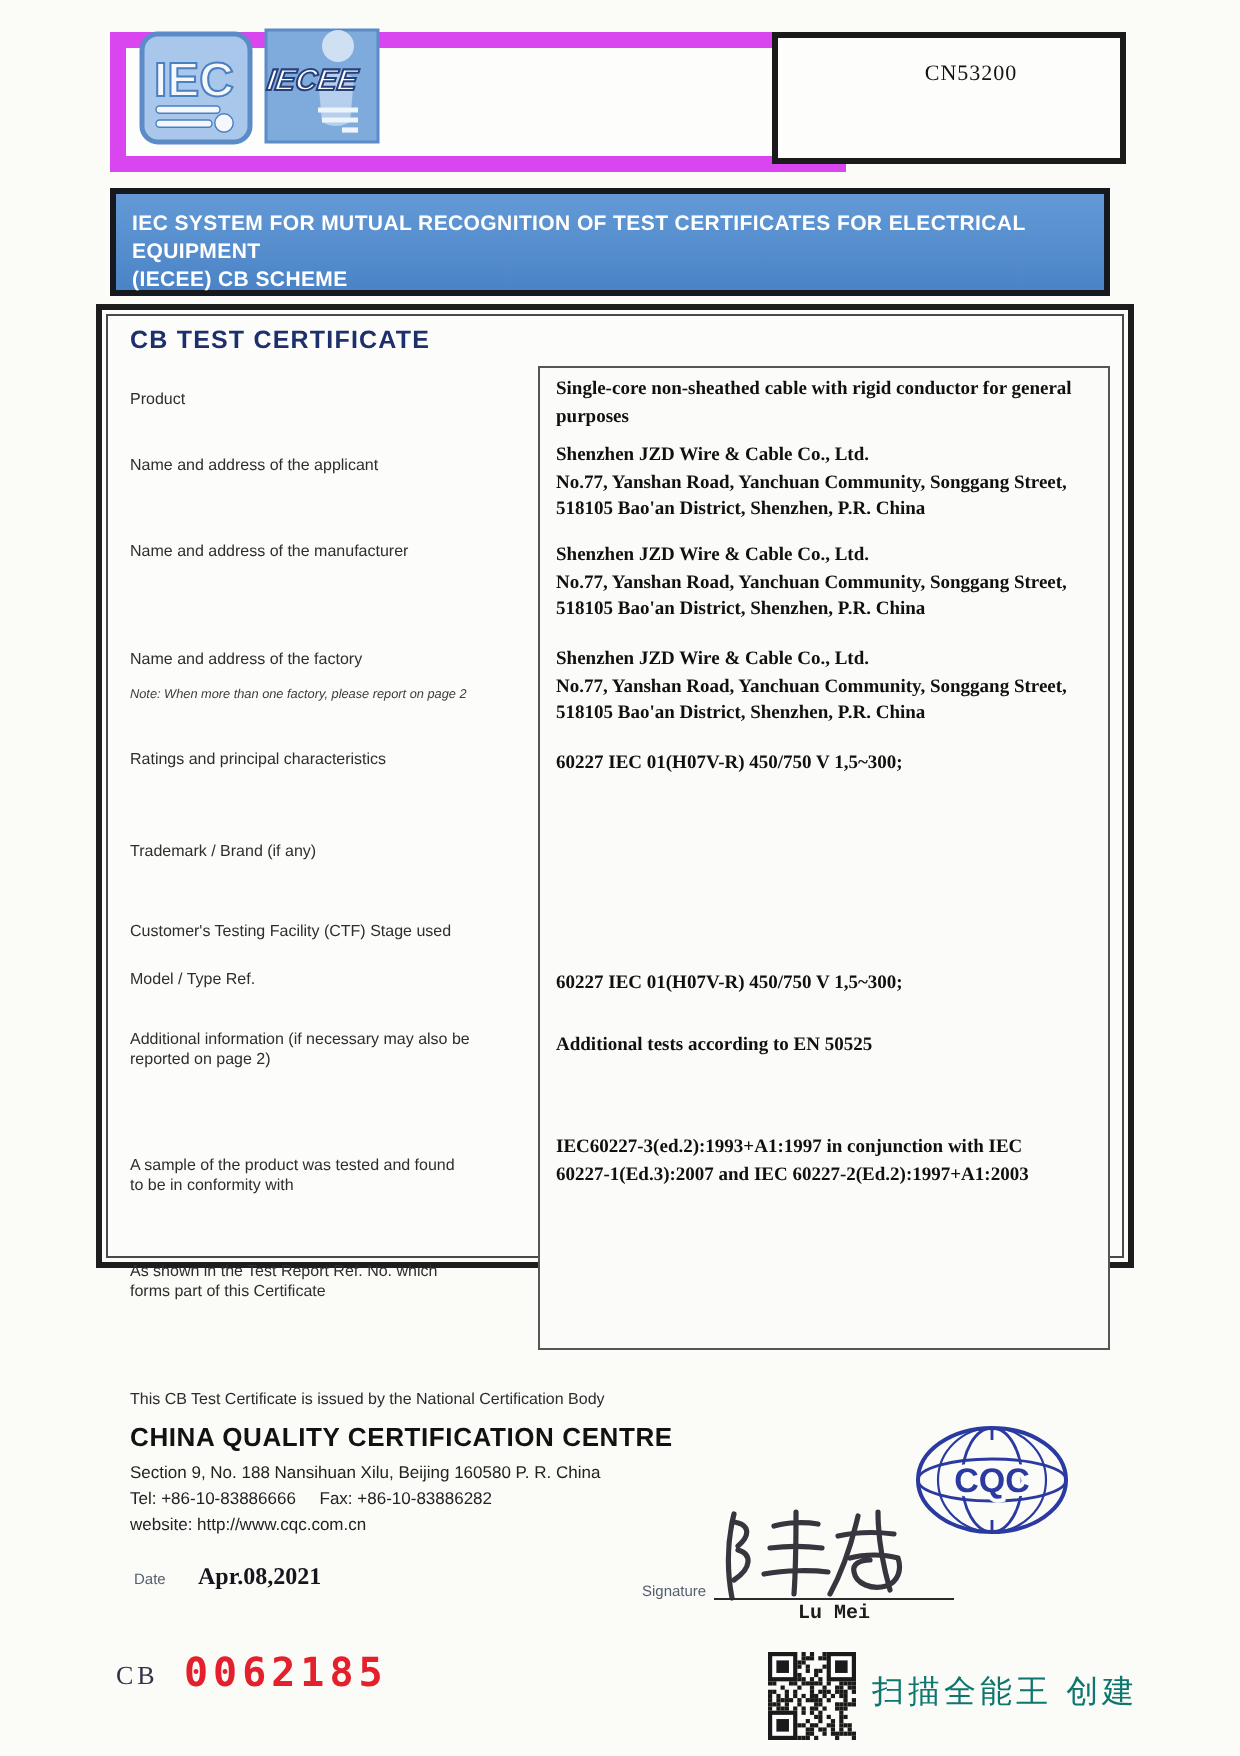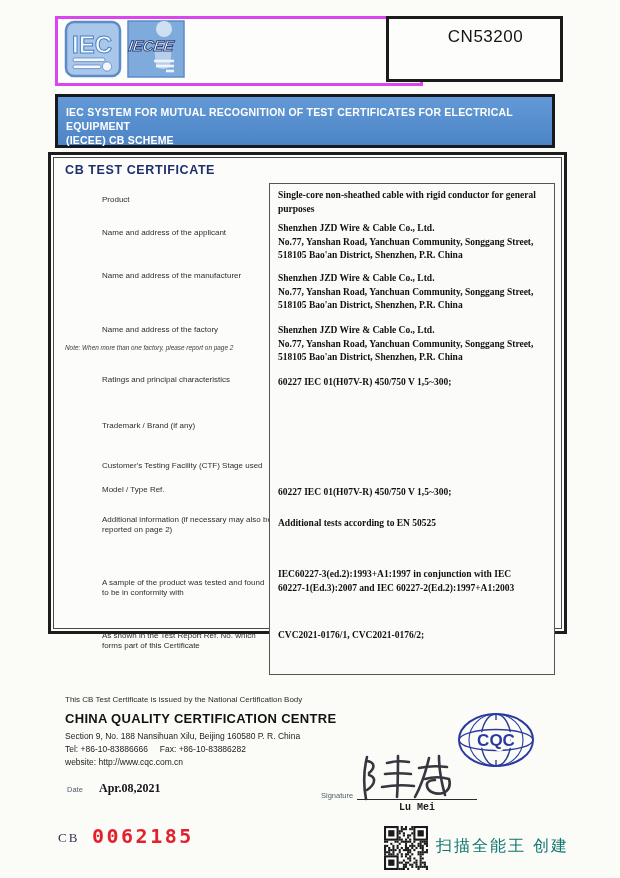--- a/index.html
+++ b/index.html
@@ -1,36 +1,36 @@
 <!DOCTYPE html>
 <html><head>
 <meta charset="utf-8">
 <style>
   html,body{margin:0;padding:0;background:#e9e9e7;}
   .page{position:relative;width:620px;height:878px;background:#fbfbf8;overflow:hidden;
         font-family:"Liberation Sans",sans-serif;color:#222;}
   
   .logo-box{position:absolute;left:55px;top:16px;width:368px;height:70px;
-            border:3px solid #d946ef;background:#fdfdfb;display:flex;align-items:center;gap:4px;padding-left:6px;box-sizing:border-box;}
+            border:8px solid #d946ef;background:#fdfdfb;display:flex;align-items:flex-end;gap:4px;padding-left:6px;box-sizing:border-box;}
   .ref-box{position:absolute;left:386px;top:16px;width:177px;height:66px;
            border:3px solid #1b1b1b;background:#fdfdfb;box-sizing:border-box;}
   .ref-head{height:24px;background:linear-gradient(180deg,#69a0dd,#4a86cf);border-bottom:1px solid #2e5fa0;
             color:#fff;font-weight:bold;font-size:9.5px;display:flex;align-items:center;justify-content:center;letter-spacing:.3px;}
   .ref-no{height:36px;display:flex;align-items:center;justify-content:center;
-          font-family:Liberation Sans, sans-serif;font-size:17px;color:#141414;letter-spacing:.5px;padding-left:22px;}
+          font-family:Liberation Serif, serif;font-size:11px;color:#141414;letter-spacing:.5px;padding-left:22px;}
   
   .banner{position:absolute;left:55px;top:94px;width:500px;height:54px;border:3px solid #16191d;
           background:linear-gradient(180deg,#6399d6,#4b84c6);box-sizing:border-box;
           color:#fff;font-weight:bold;font-size:10.5px;line-height:14px;letter-spacing:.2px;
           padding:8px 8px;white-space:pre-line;}
   
   .main-box{position:absolute;left:48px;top:152px;width:519px;height:482px;border:3px solid #1d1d1d;background:#fcfcfa;box-sizing:border-box;}
   .main-inner{position:absolute;inset:2px;border:1px solid #4a4a4a;}
   .cert-title{position:absolute;left:14px;top:8px;font-size:12.5px;font-weight:bold;color:#1e2f6e;letter-spacing:.6px;}
-  .field-label{position:absolute;left:14px;width:198px;font-size:8px;line-height:10px;color:#2e2e2e;white-space:pre-line;margin-left:37px;}
+  .field-label{position:absolute;left:14px;width:198px;font-size:8px;line-height:10px;color:#2e2e2e;white-space:pre-line;}
   .field-note{position:absolute;left:14px;width:200px;font-size:6.4px;font-style:italic;color:#3c3c3c;}
   .value-box{position:absolute;left:218px;top:28px;width:284px;height:490px;border:1px solid #555;background:#fbfbf9;}
   .fv{position:absolute;left:8px;right:5px;font-family:"Liberation Serif",serif;font-weight:bold;
       font-size:9.5px;line-height:13.5px;color:#101010;white-space:pre-line;}
   
   .l0{top:40px}.l1{top:73px}.l2{top:116px}.l3{top:170px}.n3{top:189px}
   .l4{top:220px}.l5{top:266px}.l6{top:306px}.l7{top:330px}.l8{top:360px}
   .l9{top:423px}.l10{top:476px}
   
   .v0{top:5px}.v1{top:38px}.v2{top:88px}.v3{top:140px}.v4{top:192px}
@@ -122,21 +122,20 @@
 No.77, Yanshan Road, Yanchuan Community, Songgang Street,
 518105 Bao'an District, Shenzhen, P.R. China</div>
       <div class="fv v3">Shenzhen JZD Wire &amp; Cable Co., Ltd.
 No.77, Yanshan Road, Yanchuan Community, Songgang Street,
 518105 Bao'an District, Shenzhen, P.R. China</div>
       <div class="fv v4">60227 IEC 01(H07V-R) 450/750 V 1,5~300;</div>
       <div class="fv v7">60227 IEC 01(H07V-R) 450/750 V 1,5~300;</div>
       <div class="fv v8">Additional tests according to EN 50525</div>
       <div class="fv v9">IEC60227-3(ed.2):1993+A1:1997 in conjunction with IEC
 60227-1(Ed.3):2007 and IEC 60227-2(Ed.2):1997+A1:2003</div>
-      <div class="fv v10">CVC2021-0176/1, CVC2021-0176/2;</div>
     </div>
 
     <div class="issued">This CB Test Certificate is issued by the National Certification Body</div>
     <div class="ncb-name">CHINA QUALITY CERTIFICATION CENTRE</div>
     <div class="ncb-line a1">Section 9, No. 188 Nansihuan Xilu, Beijing 160580 P. R. China</div>
     <div class="ncb-line a2">
       <span>Tel: +86-10-83886666</span>&nbsp;&nbsp;&nbsp;&nbsp;
       <span>Fax: +86-10-83886282</span>
     </div>
     <div class="ncb-line a3">website: http://www.cqc.com.cn</div>

